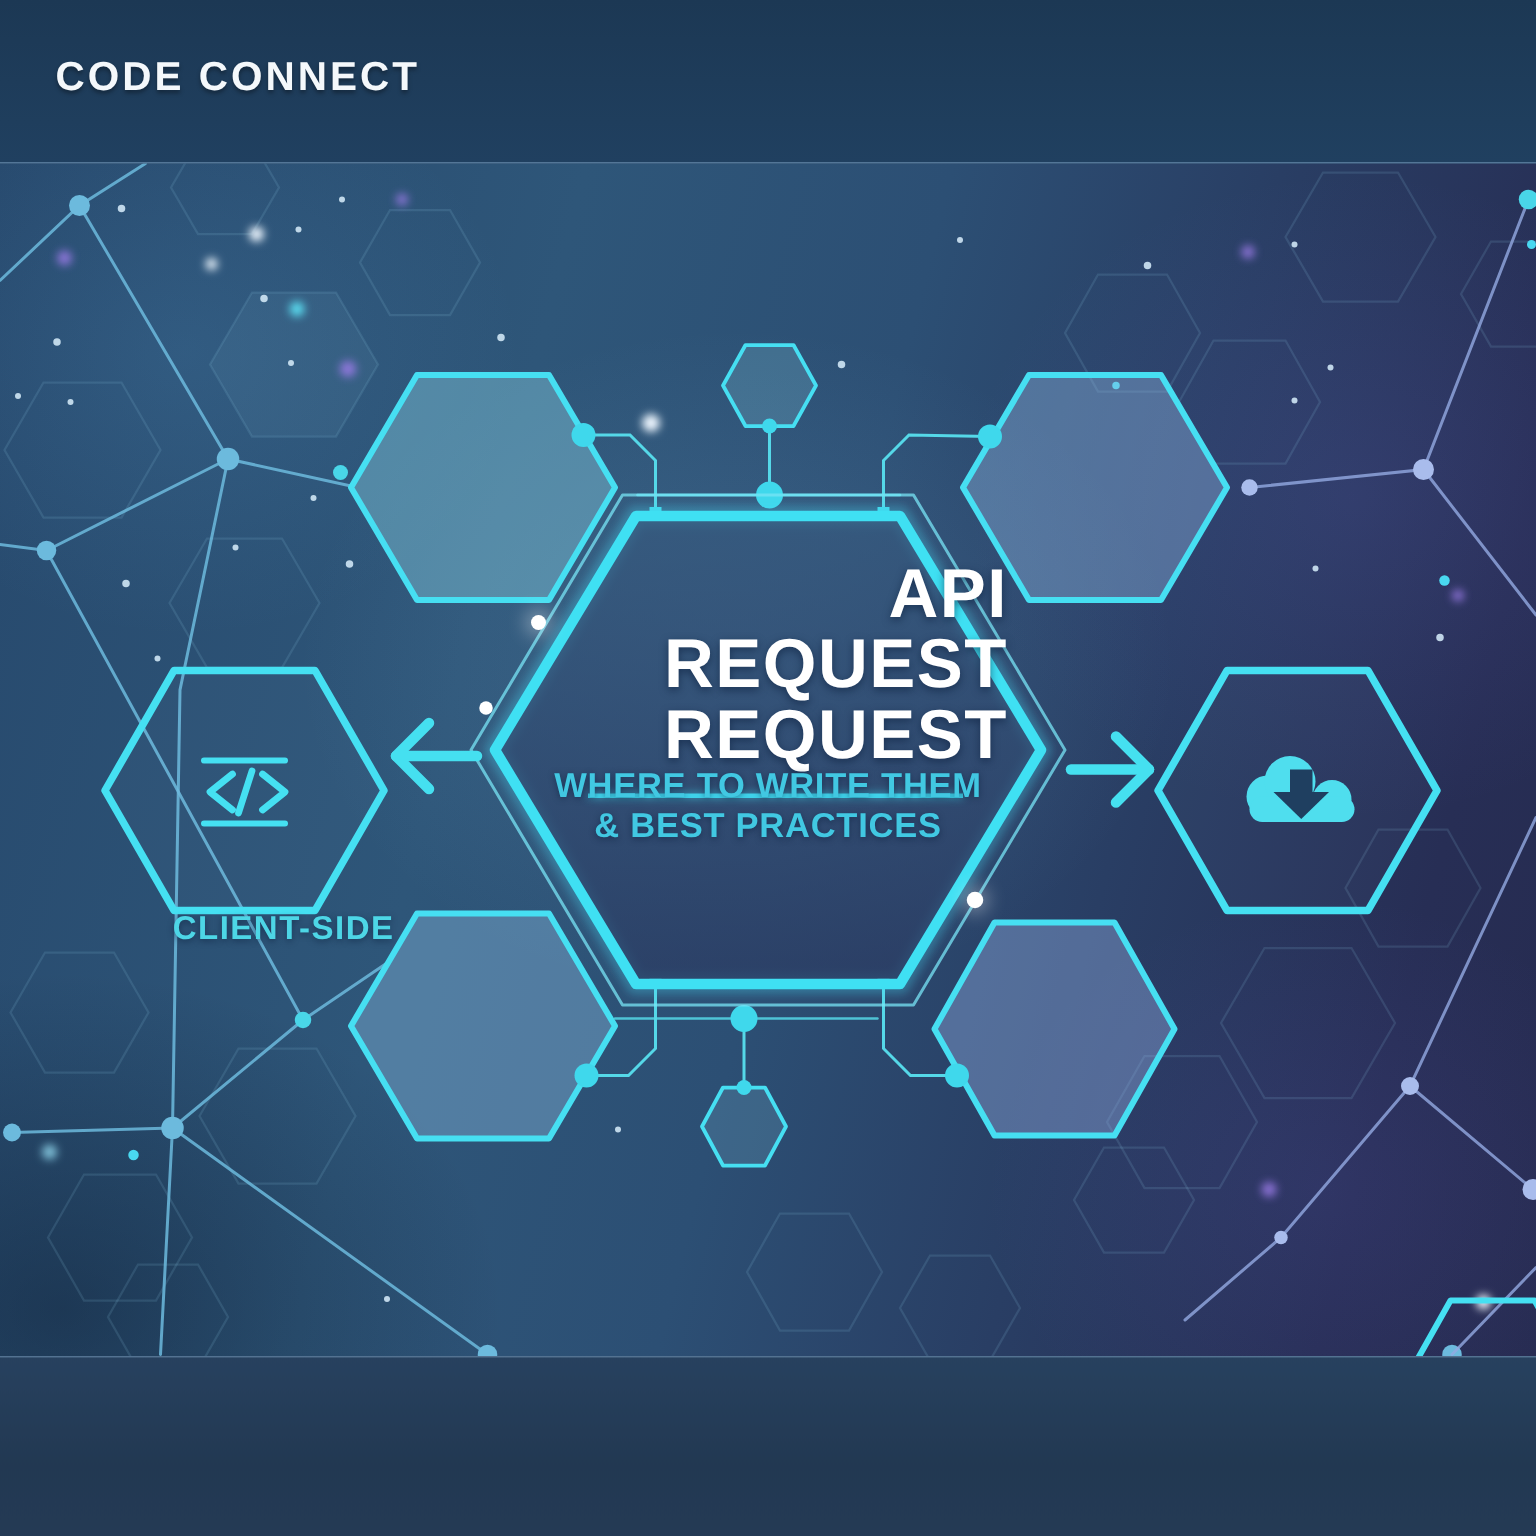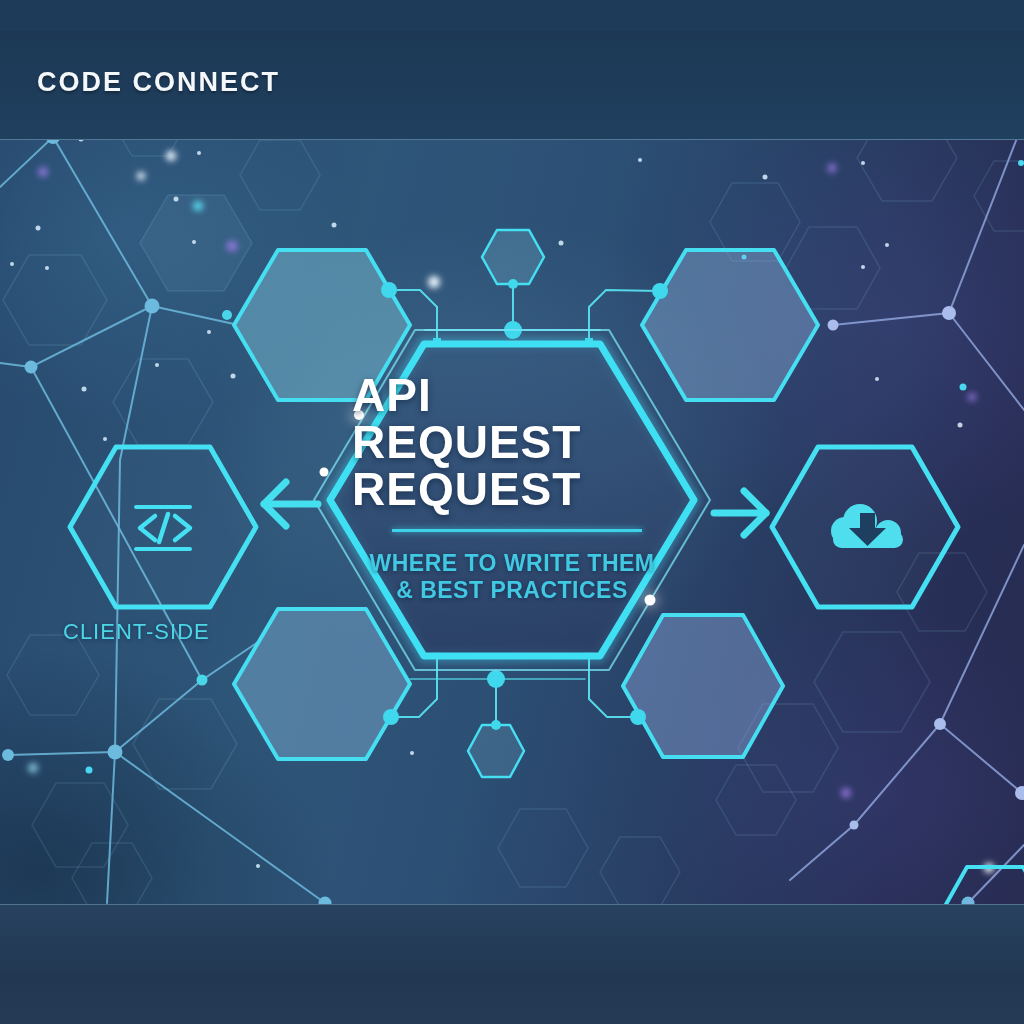--- a/index.html
+++ b/index.html
@@ -5,21 +5,20 @@
   html,body{margin:0;padding:0;background:#0d1726;}
   .canvas{
     position:relative;width:1024px;height:1024px;overflow:hidden;
     font-family:"Liberation Sans", sans-serif;background:#1e3c5a;
   }
   
   .band-top{
     position:absolute;top:0;left:0;width:1024px;height:108px;z-index:3;
     background:linear-gradient(180deg,#1c3854 0%,#204060 100%);
     border-bottom:1px solid rgba(130,170,205,.55);
-    margin-top:31px;
   }
   .brand{
     position:absolute;left:37px;top:36px;
     font-size:27px;font-weight:700;letter-spacing:2px;color:#f4f8fb;
     text-shadow:0 2px 3px rgba(0,0,0,.35);
   }
   .band-bottom{
     position:absolute;top:904px;left:0;width:1024px;height:120px;z-index:3;
     background:linear-gradient(180deg,#27415f 0%,#223852 60%,#243a55 100%);
     border-top:1px solid rgba(130,170,205,.5);
@@ -31,40 +30,40 @@
       radial-gradient(420px 320px at 48% 42%, rgba(150,200,235,.14), rgba(150,200,235,0) 70%),
       radial-gradient(320px 270px at 12% 16%, rgba(90,160,210,.16), transparent 70%),
       radial-gradient(360px 300px at 88% 28%, rgba(120,110,220,.13), transparent 72%),
       radial-gradient(320px 280px at 86% 86%, rgba(112,100,212,.12), transparent 70%),
       radial-gradient(420px 320px at 4% 96%, rgba(6,16,34,.38), transparent 70%),
       linear-gradient(104deg,#27496d 0%,#2e5679 32%,#2c4f74 52%,#293e64 70%,#272e55 88%,#262b50 100%);
   }
   .main svg{position:absolute;top:0;left:0;}
   
   .center-text{
-    position:absolute;left:352px;top:372px;width:320px;z-index:2;text-align:left;
+    position:absolute;left:352px;top:372px;width:320px;z-index:2;text-align:right;
   }
   .title-line{
     font-size:46px;line-height:47px;font-weight:700;color:#ffffff;letter-spacing:1px;
     text-shadow:0 2px 6px rgba(8,26,54,.55);
   }
   .divider{
     position:absolute;left:392px;top:529px;width:250px;height:3px;z-index:2;
     background:#3ed2ea;box-shadow:0 0 6px rgba(62,210,234,.8);
   }
   .subtitle{
-    position:absolute;left:352px;top:550px;width:320px;z-index:2;text-align:center;
+    position:absolute;left:352px;top:510px;width:320px;z-index:2;text-align:center;
   }
   .subtitle-line{
     font-size:23px;line-height:27px;font-weight:700;color:#41c8e2;letter-spacing:.5px;
     text-shadow:0 1px 4px rgba(8,26,54,.5);
   }
   .side-label{
-    position:absolute;top:619px;width:200px;z-index:2;text-align:left;
-    font-size:22px;font-weight:400;color:#4dd6e6;letter-spacing:1px;
+    position:absolute;top:606px;width:200px;z-index:2;text-align:right;
+    font-size:22px;font-weight:700;color:#4dd6e6;letter-spacing:1px;
     text-shadow:0 1px 4px rgba(8,26,54,.5);
   }
   .side-label.left{left:63px;}
   .side-label.right{left:766px;}
 </style>
 </head>
 <body>
 
 <div class="canvas">
 

